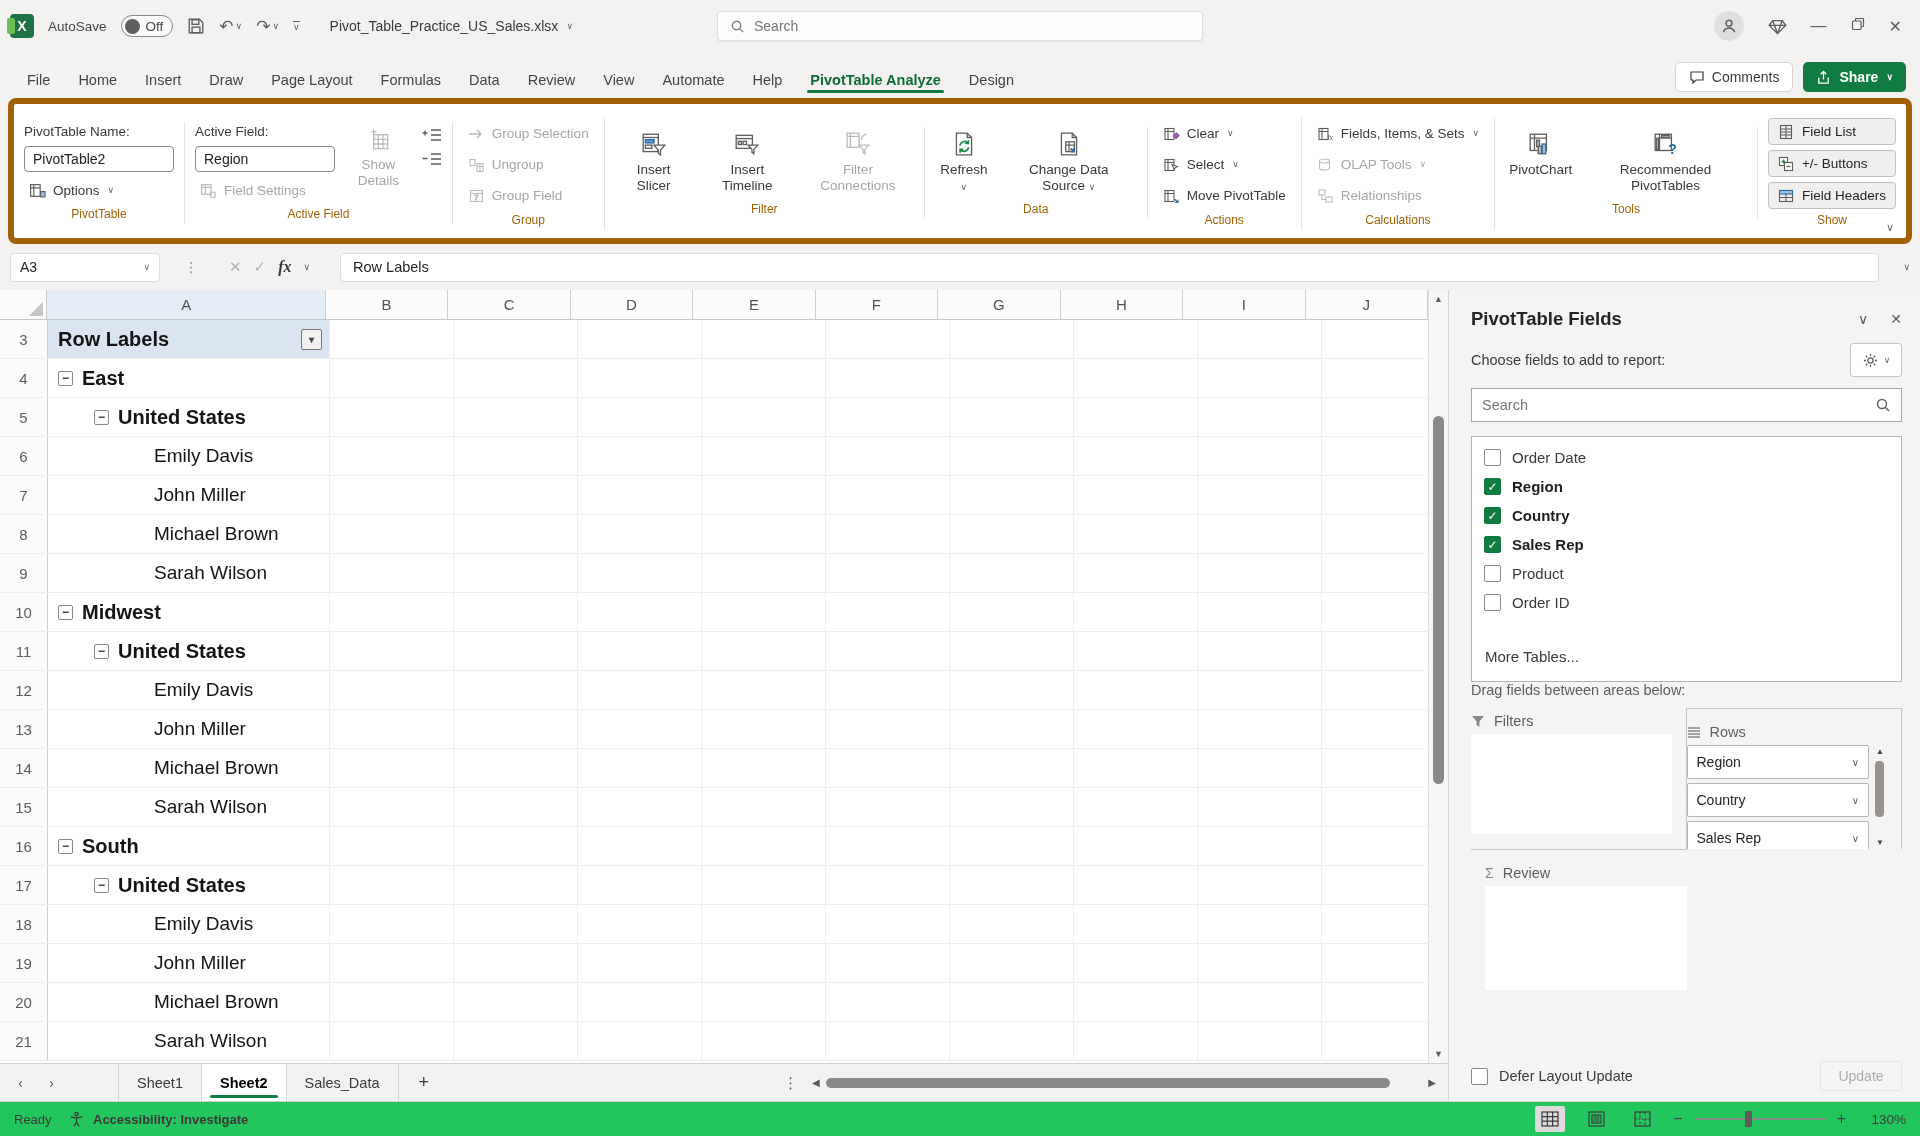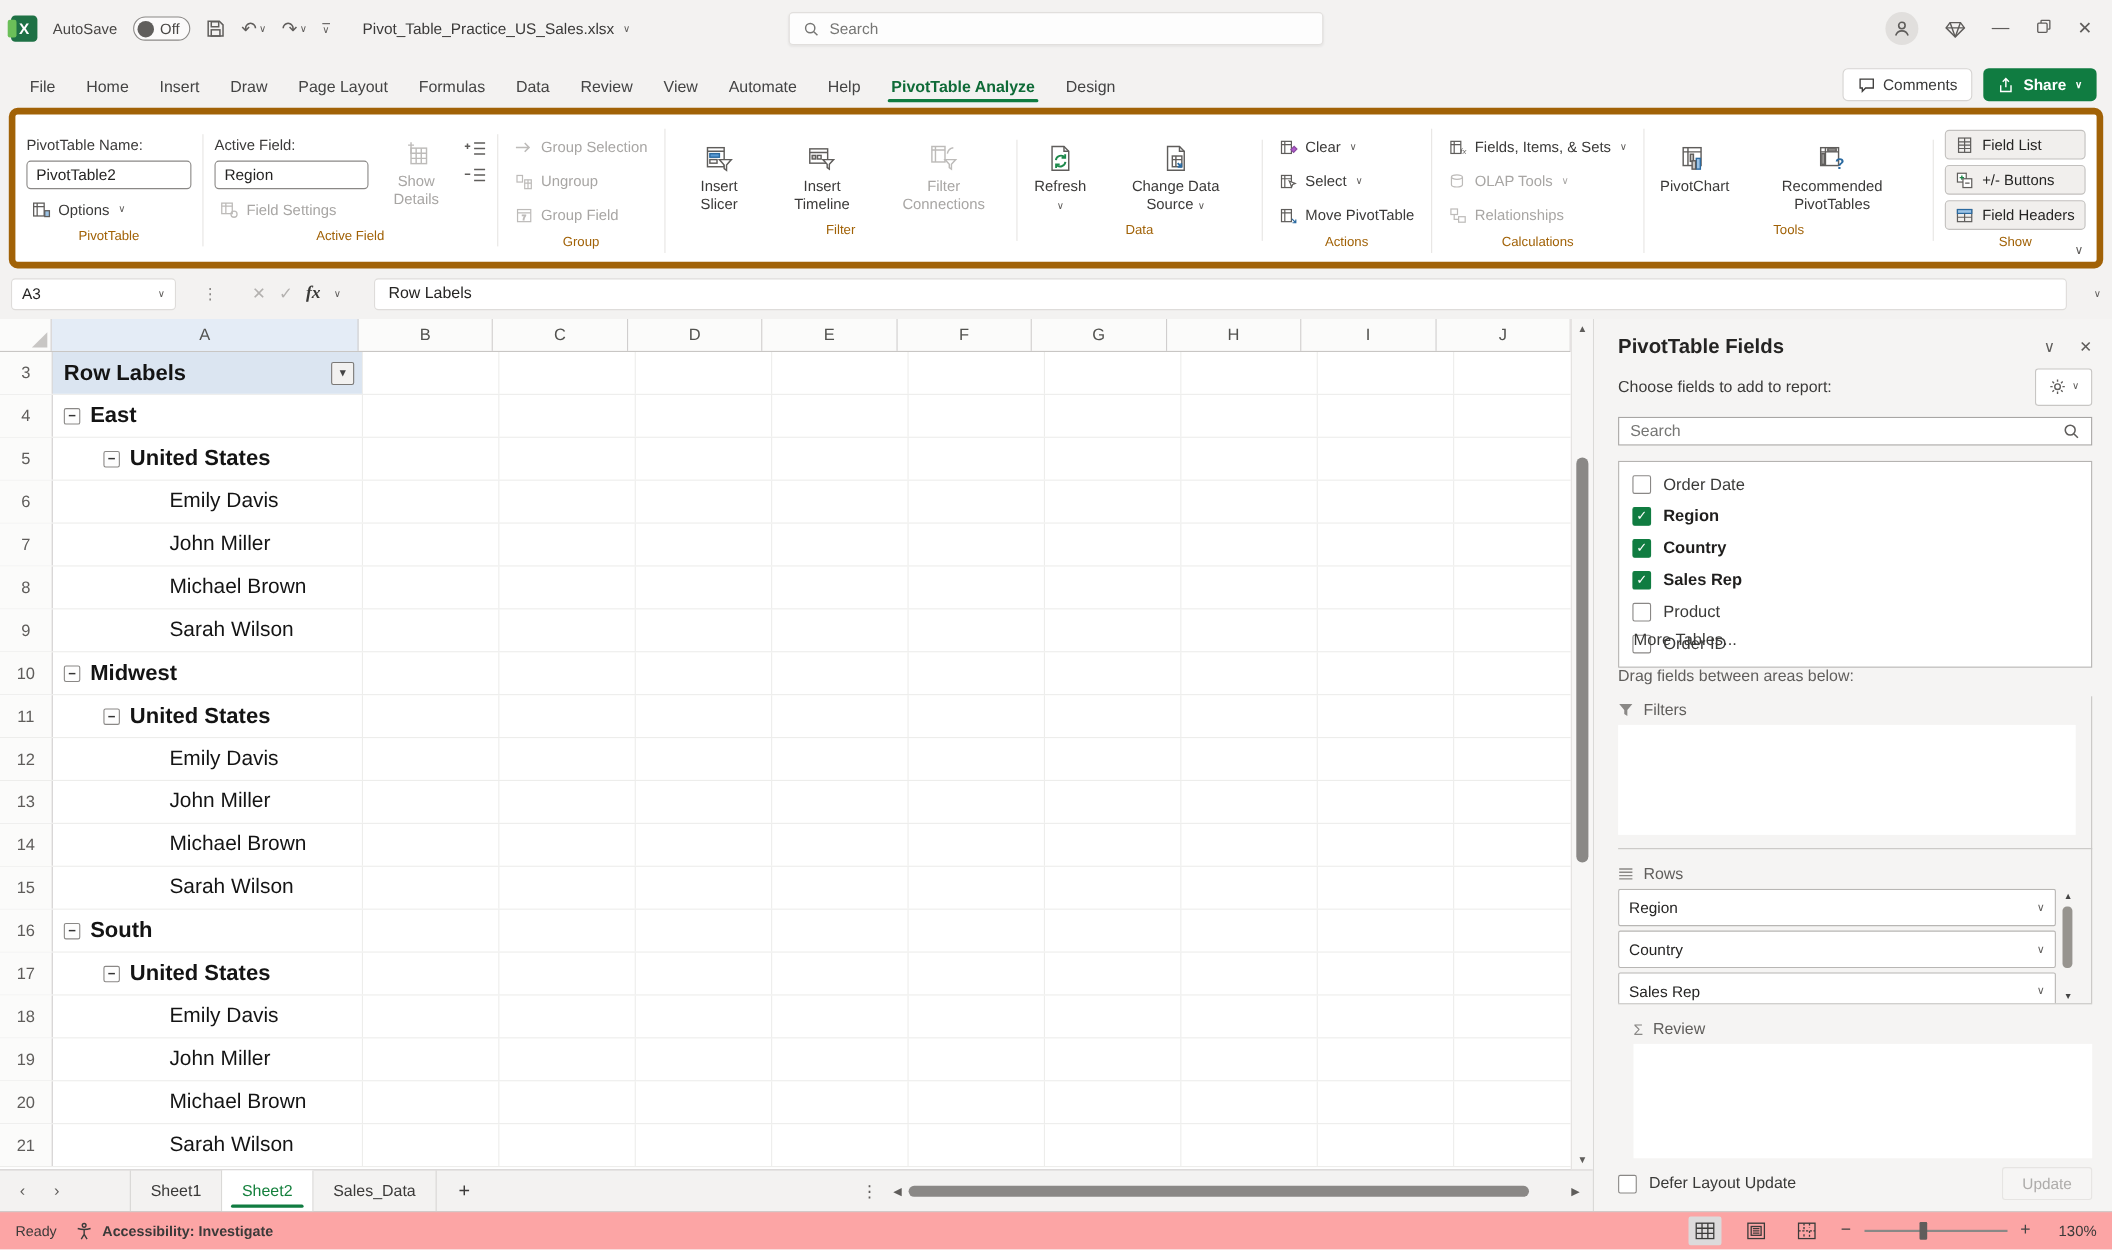--- a/index.html
+++ b/index.html
@@ -89,21 +89,21 @@
   .vs-up{position:absolute;top:4px;left:0;right:0;text-align:center;font-size:9px;color:#5f5d5b}
   .vs-dn{position:absolute;bottom:4px;left:0;right:0;text-align:center;font-size:9px;color:#5f5d5b}
   .vs-thumb{position:absolute;left:4px;width:11px;top:126px;height:368px;background:#8a8886;border-radius:6px}
 
   
   .tabstrip{height:38px;display:flex;align-items:stretch;background:#f3f2f1;border-top:1px solid #d0cece;font-size:14.5px}
   .stnav{display:flex;align-items:center;gap:26px;padding:0 18px;color:#5f5d5b;font-size:15px}
   .stabs{display:flex;align-items:stretch;margin-left:46px}
   .stab{display:flex;align-items:center;padding:0 18px;color:#3b3a39;border-right:1px solid #d8d6d4;position:relative}
   .stab:first-child{border-left:1px solid #d8d6d4}
-  .stab.active{background:#fff;font-weight:normal;color:#15803d}
+  .stab.active{background:#fff;font-weight:bold;color:#000000}
   .stab.active::after{content:"";position:absolute;left:8px;right:8px;bottom:3px;height:3px;border-radius:2px;background:#107c41}
   .addsheet{display:flex;align-items:center;padding:0 20px;color:#3b3a39;font-size:18px}
   .hs-kebab{display:flex;align-items:center;color:#5f5d5b;font-size:15px;margin-left:auto;padding:0 10px}
   .hscroll{width:640px;display:flex;align-items:center;gap:4px;padding:0 12px 0 4px}
   .hs-arrow{font-size:10px;color:#5f5d5b}
   .hs-track{flex:1;height:12px;position:relative}
   .hs-thumb{position:absolute;left:2px;top:1px;height:10px;width:94%;background:#8a8886;border-radius:5px}
 
   
   .pane{flex:1;background:#f5f4f3;border-left:1px solid #d8d6d4;display:flex;flex-direction:column;padding:14px 18px 0 22px}
@@ -116,42 +116,42 @@
   .psearch{height:34px;background:#fff;border:1px solid #a8a6a4;display:flex;align-items:center;padding:0 10px;font-size:14.5px;color:#767674}
   .psearch .ico{margin-left:auto}
   .fieldlist{margin-top:14px;background:#fff;border:1px solid #b5b3b1;padding:6px 12px;height:246px}
   .fitem{display:flex;align-items:center;gap:11px;height:29px}
   .cb{width:17px;height:17px;border:1.6px solid #8a8886;border-radius:2px;background:#fff;flex:none;display:flex;align-items:center;justify-content:center;font-size:12px;color:#fff}
   .cb.on{background:#107c41;border-color:#107c41}
   .flbl{font-size:15px;color:#3a3a38}
   .flbl.b{font-weight:bold;color:#1f1e1d}
   .more-tables{font-size:15px;color:#3a3a38;padding:6px 0 0 1px}
   .draglbl{font-size:14.5px;color:#605e5c;margin:16px 0 10px}
-  .quad{display:grid;grid-template-columns:1fr}
+  .quad{display:grid;grid-template-columns:1fr 1fr}
   .qcell{padding-bottom:12px}
   .qcell.l{border-right:1px solid #c8c6c4;padding-right:14px}
   .qcell.r{padding-left:14px}
   .qcell.bt{border-top:1px solid #c8c6c4;padding-top:10px;padding-bottom:0}
   .qhd{display:flex;align-items:center;gap:9px;height:26px;font-size:14.5px;color:#605e5c}
   .qbox{background:#fff;height:100px}
   .qbox.tall{height:104px}
   .rowsarea{display:flex;gap:4px;height:104px;overflow:hidden}
   .pills{flex:1;display:flex;flex-direction:column;gap:4px}
   .pill{height:34px;flex:none;background:#fff;border:1px solid #b8b6b4;border-radius:2px;display:flex;align-items:center;padding:0 9px;font-size:14px;color:#252423}
   .pchv{margin-left:auto;font-size:10px;color:#5f5d5b}
   .minibar{width:14px;position:relative}
   .mb-up{position:absolute;top:2px;width:100%;text-align:center;font-size:8px;color:#444}
   .mb-dn{position:absolute;bottom:2px;width:100%;text-align:center;font-size:8px;color:#444}
   .mb-th{position:absolute;top:16px;left:2px;width:9px;height:56px;background:#97948f;border-radius:4px}
   .defer-row{margin-top:auto;display:flex;align-items:center;gap:11px;padding:8px 0 10px}
   .defer-lbl{font-size:14.5px;color:#3a3a38}
   .updatebtn{margin-left:auto;width:82px;height:30px;background:#f6f5f4;border:1px solid #e6e4e2;border-radius:3px;font-size:14px;color:#aeacaa;display:flex;align-items:center;justify-content:center}
 
   
-  .statusbar{height:35px;background:#fca5a5;border-top:1px solid #cfcdcb;display:flex;align-items:center;padding:0 14px;font-size:13px;color:#3b3a39}
+  .statusbar{height:35px;background:#22c55e;border-top:1px solid #cfcdcb;display:flex;align-items:center;padding:0 14px;font-size:13px;color:#3b3a39}
   .sb-ready{width:54px}
   .sb-acc{display:flex;align-items:center;gap:8px;font-weight:bold}
   .sb-right{margin-left:auto;display:flex;align-items:center;gap:16px}
   .viewbtn{width:30px;height:26px;display:flex;align-items:center;justify-content:center;border-radius:2px}
   .viewbtn.active{background:#dcdadb}
   .zoomctl{display:flex;align-items:center;gap:12px}
   .zminus,.zplus{font-size:16px;color:#444}
   .ztrack{width:130px;height:2px;background:#8a8886;position:relative}
   .zthumb{position:absolute;left:50px;top:-7px;width:7px;height:16px;background:#5f5d5b;border-radius:1px}
   .zpct{width:44px;text-align:right;font-size:13.5px}

